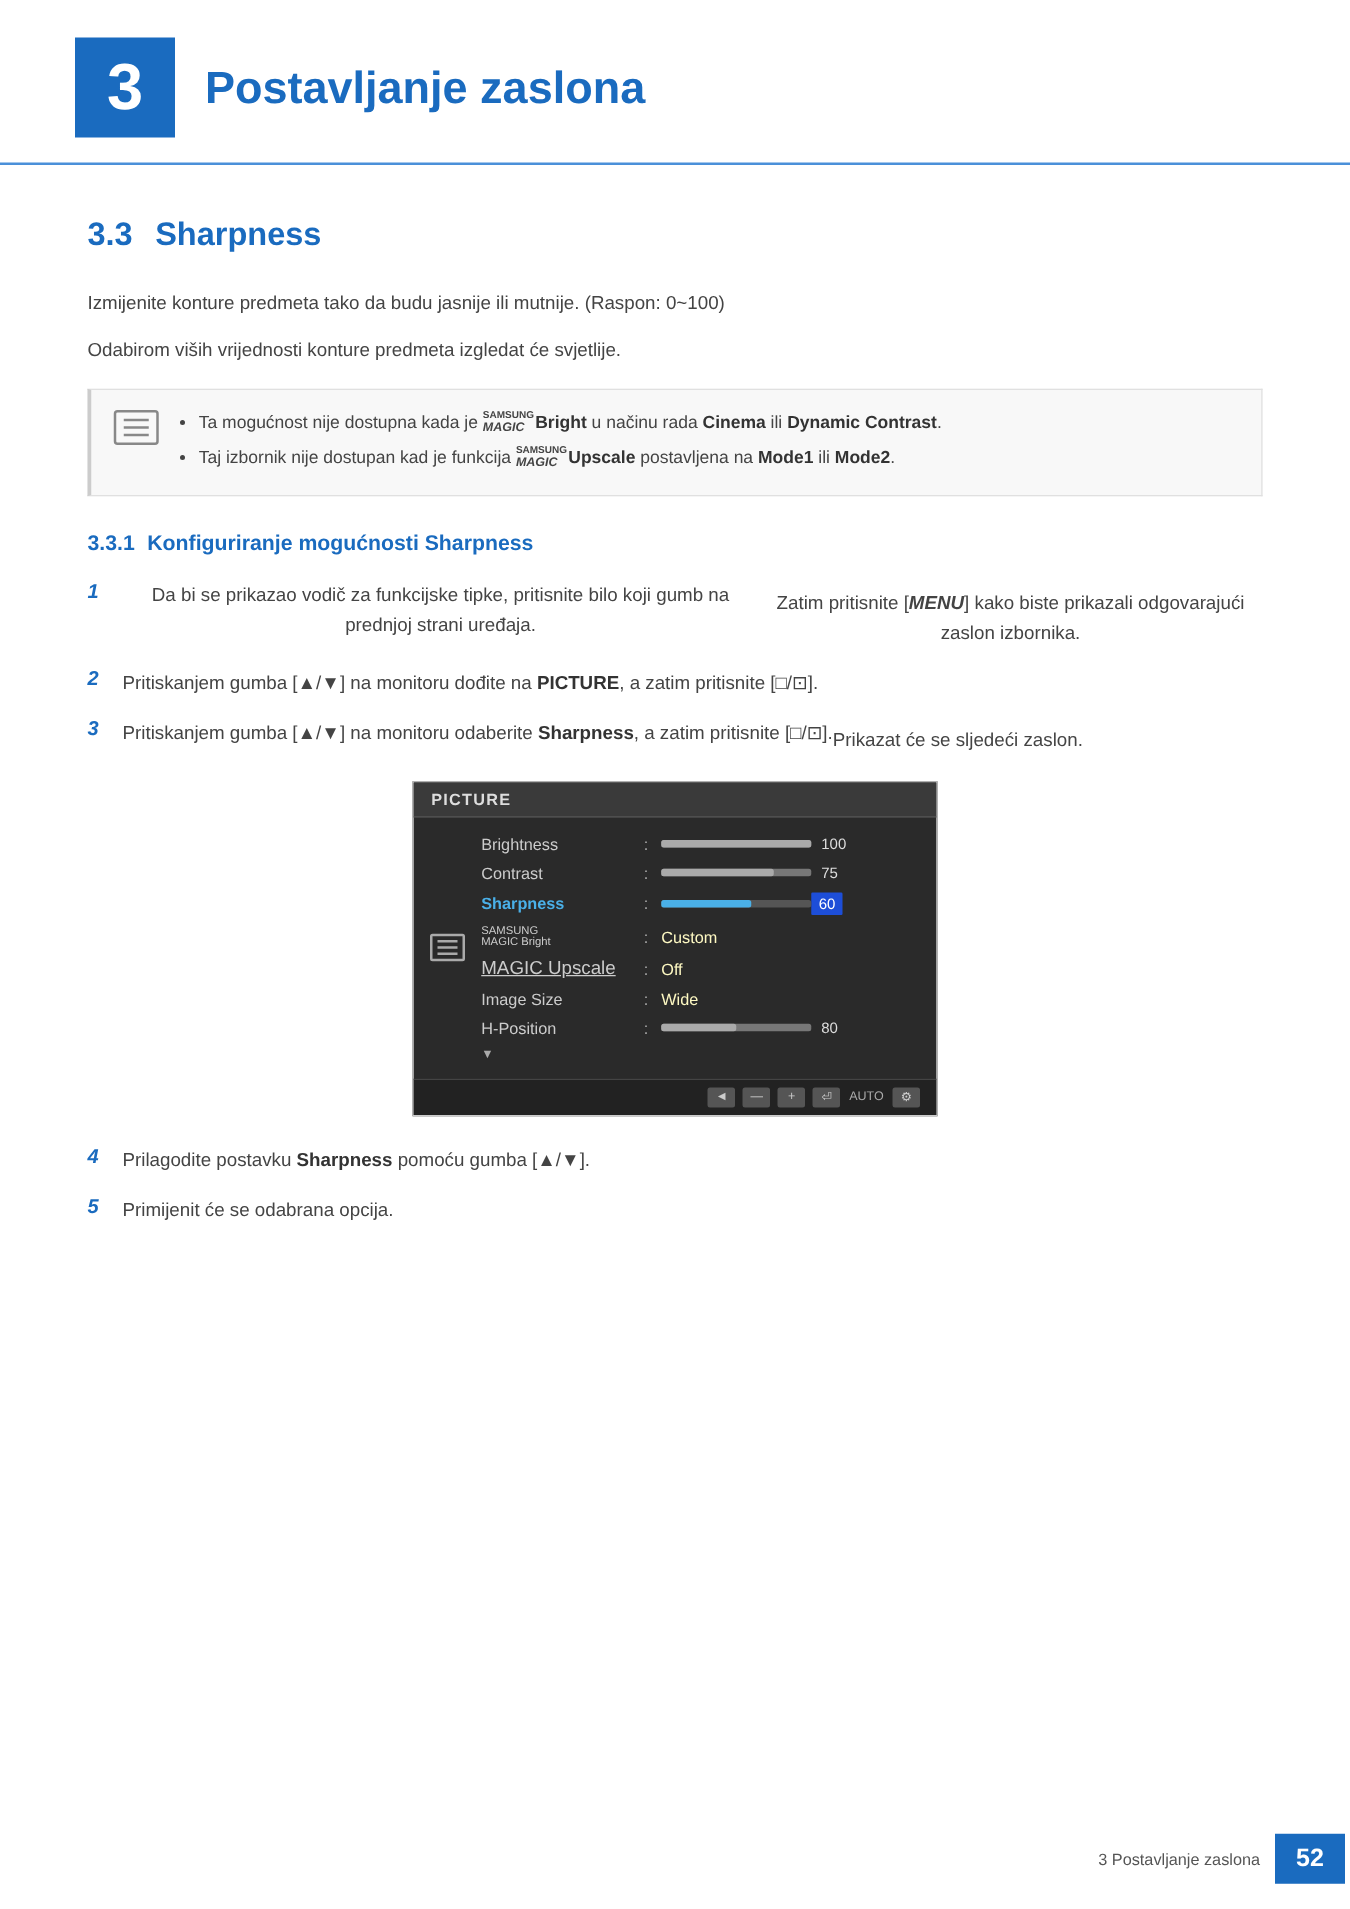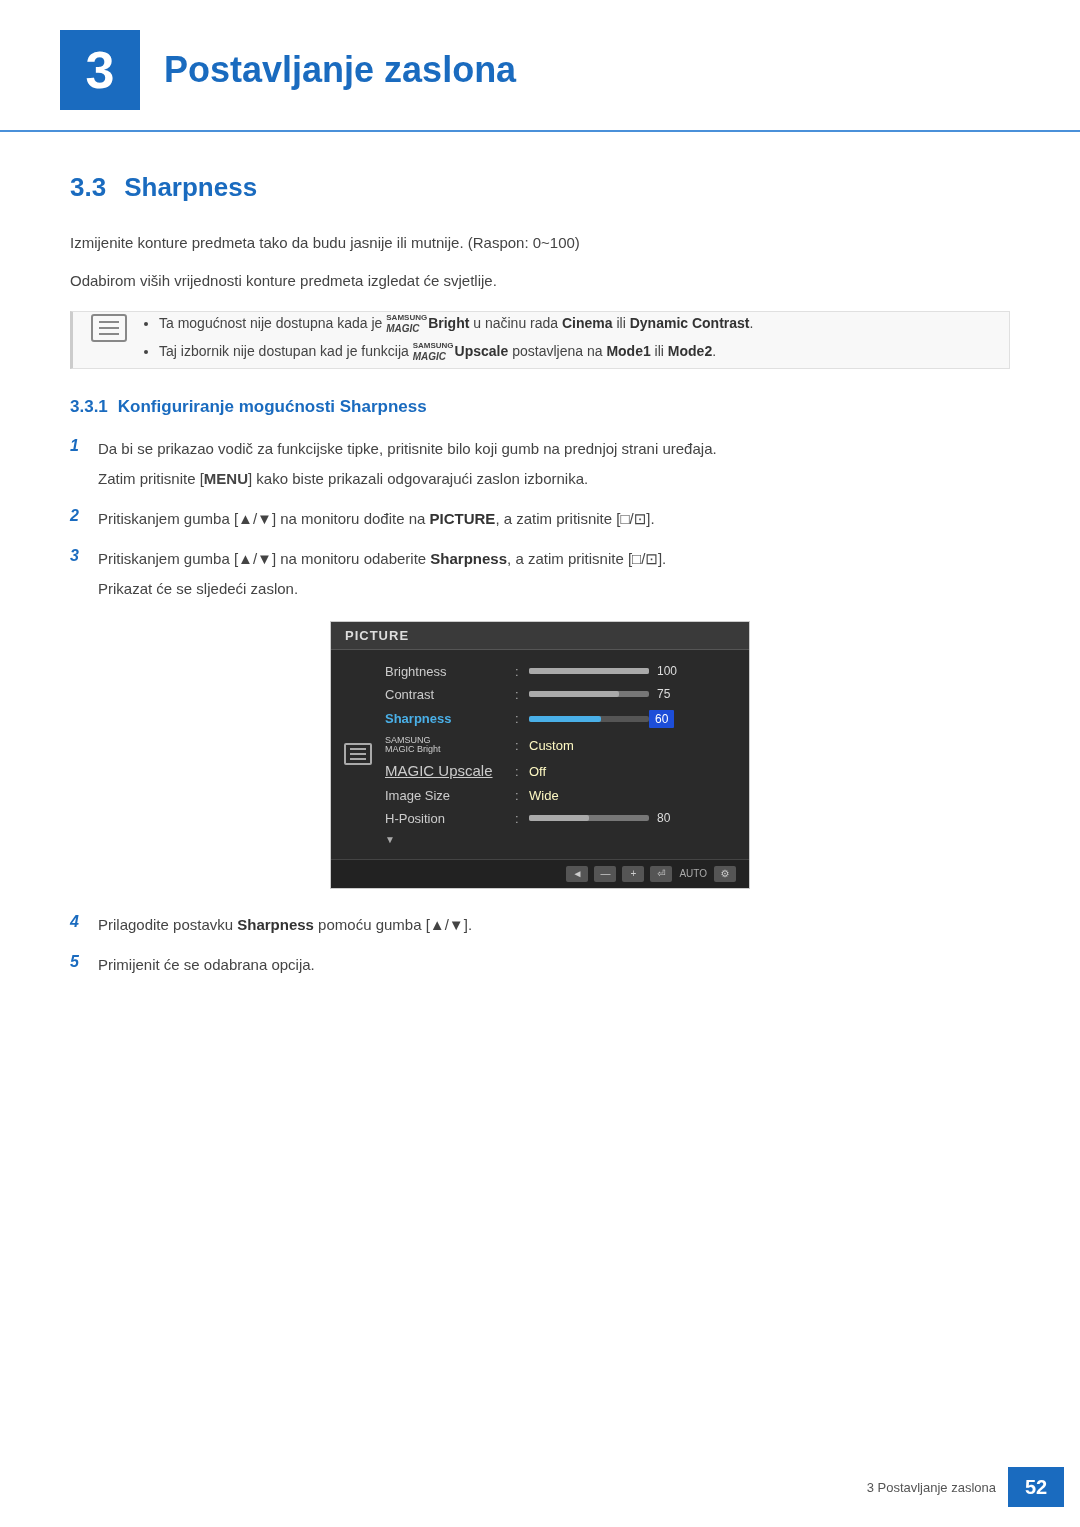--- a/index.html
+++ b/index.html
@@ -76,21 +76,21 @@
       margin-bottom: 14px;
     }
 
     
     .note-box {
       display: flex;
       align-items: flex-start;
       background: #f8f8f8;
       border: 1px solid #e0e0e0;
       border-left: 3px solid #ccc;
-      padding: 0 18px;
+      padding: 14px 18px;
       margin: 18px 0 24px 0;
     }
 
     .note-icon {
       width: 36px;
       height: 28px;
       border: 2px solid #888;
       border-radius: 3px;
       display: flex;
       flex-direction: column;
@@ -166,21 +166,22 @@
     }
 
     .step-text {
       font-size: 15px;
       color: #444;
       line-height: 1.6;
     }
 
     .step-text-block {
       display: flex;
-      flex-direction: column;
+      flex-direction: row;
+      text-align: center;
     }
 
     .step-sub-text {
       margin-top: 6px;
       font-size: 15px;
       color: #444;
       line-height: 1.6;
     }
 
     
@@ -326,21 +327,21 @@
 
     
     .page-footer {
       position: absolute;
       bottom: 20px;
       right: 0;
       left: 0;
       display: flex;
       justify-content: flex-end;
       align-items: center;
-      padding-right: 16px;
+      padding-right: 4px;
     }
 
     .footer-text {
       font-size: 13px;
       color: #555;
       margin-right: 12px;
     }
 
     .footer-page-badge {
       background: #1a6bbf;
@@ -349,20 +350,21 @@
       font-weight: bold;
       width: 56px;
       height: 40px;
       display: flex;
       align-items: center;
       justify-content: center;
     }
 
     .kbd {
       font-weight: bold;
+      font-style: italic;
     }
 
     .samsung-magic-text {
       display: inline-flex;
       flex-direction: column;
       font-size: 9px;
       line-height: 1.1;
       font-weight: bold;
       vertical-align: middle;
       margin-right: 1px;

